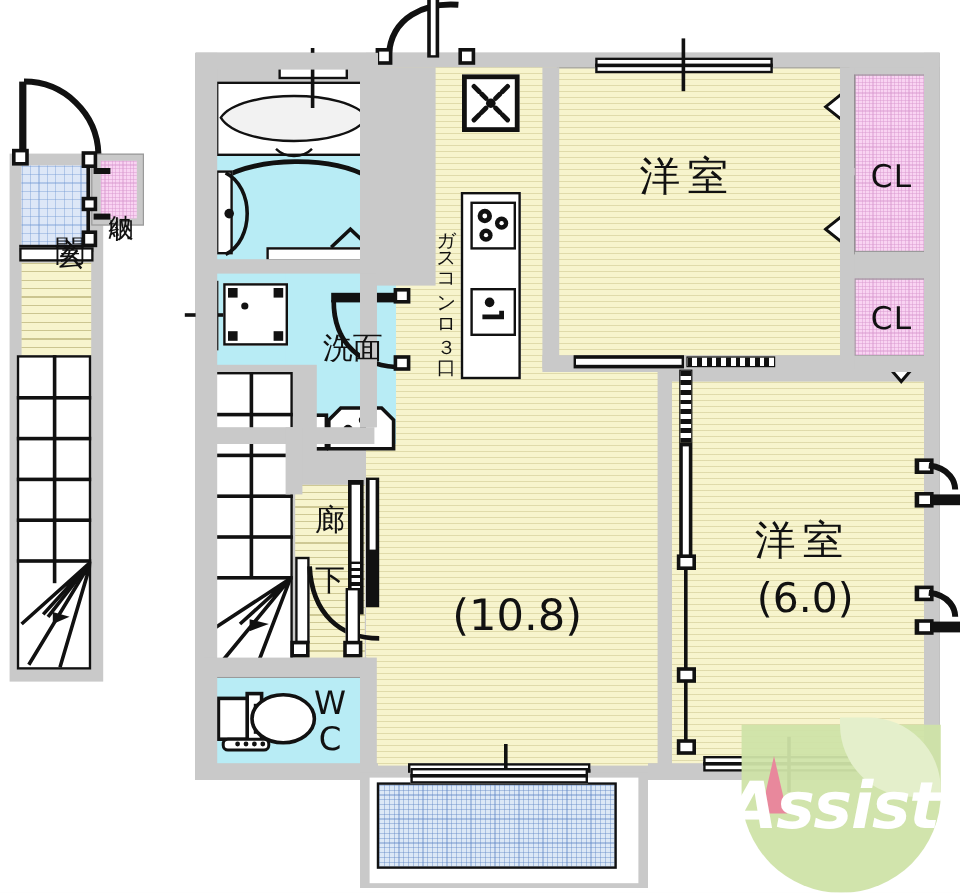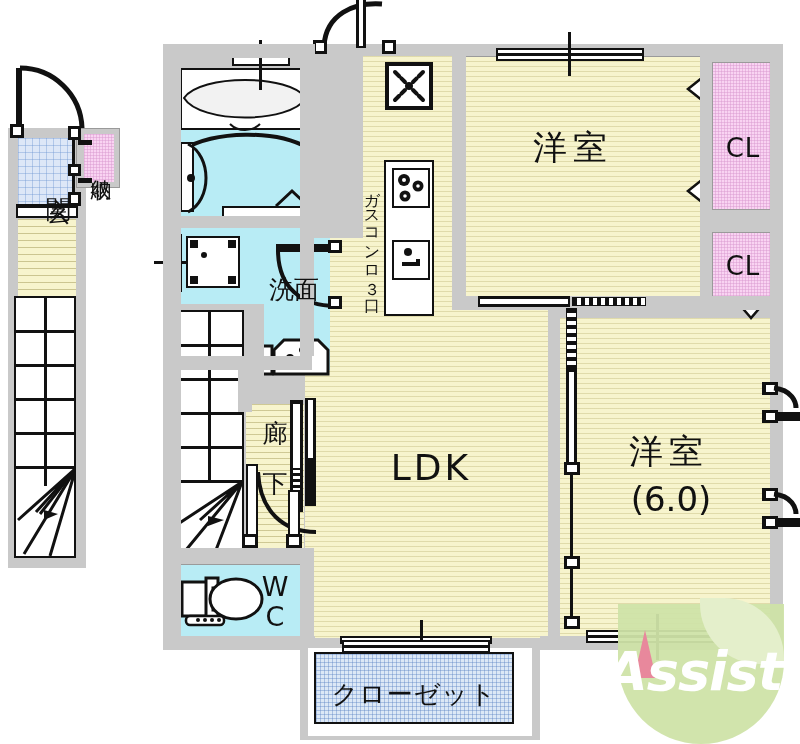--- a/index.html
+++ b/index.html
@@ -360,33 +360,32 @@
 
 
   <div class="lbl jp" style="left:258px;top:276px;width:72px;font-size:25px;">洗面</div>
 
   <div class="lbl jp" style="left:258px;top:420px;width:34px;font-size:25px;">廊</div>
   <div class="lbl jp" style="left:258px;top:470px;width:34px;font-size:25px;">下</div>
 
   <div class="lbl" style="left:258px;top:572px;width:34px;font-size:27px;">W</div>
   <div class="lbl" style="left:258px;top:602px;width:34px;font-size:27px;">C</div>
 
-  <div class="lbl" style="left:366px;top:448px;width:130px;font-size:36px;letter-spacing:3px;">LDK</div>
+  <div class="lbl" style="left:356px;top:494px;width:150px;font-size:36px;">(10.8)</div>
 
   <div class="lbl jp" style="left:518px;top:128px;width:110px;font-size:34px;letter-spacing:6px;">洋室</div>
 
   <div class="lbl jp" style="left:614px;top:432px;width:110px;font-size:34px;letter-spacing:6px;">洋室</div>
   <div class="lbl" style="left:608px;top:480px;width:126px;font-size:34px;">(6.0)</div>
 
   <div class="lbl" style="left:716px;top:134px;width:54px;font-size:26px;letter-spacing:1px;">CL</div>
   <div class="lbl" style="left:716px;top:252px;width:54px;font-size:26px;letter-spacing:1px;">CL</div>
 
   <div class="lbl jp vert" style="left:356px;top:160px;width:24px;height:150px;font-size:16px;">ガスコンロ３口</div>
 
-  <div class="lbl jp" style="left:318px;top:680px;width:192px;font-size:26px;letter-spacing:1px;">クローゼット</div>
 
   <div id="wm">
     <div class="leafbig"></div>
     <div class="leaf2"></div>
     <div class="atri"></div>
     <div class="atxt">Assist</div>
   </div>
 
 </div>
 

